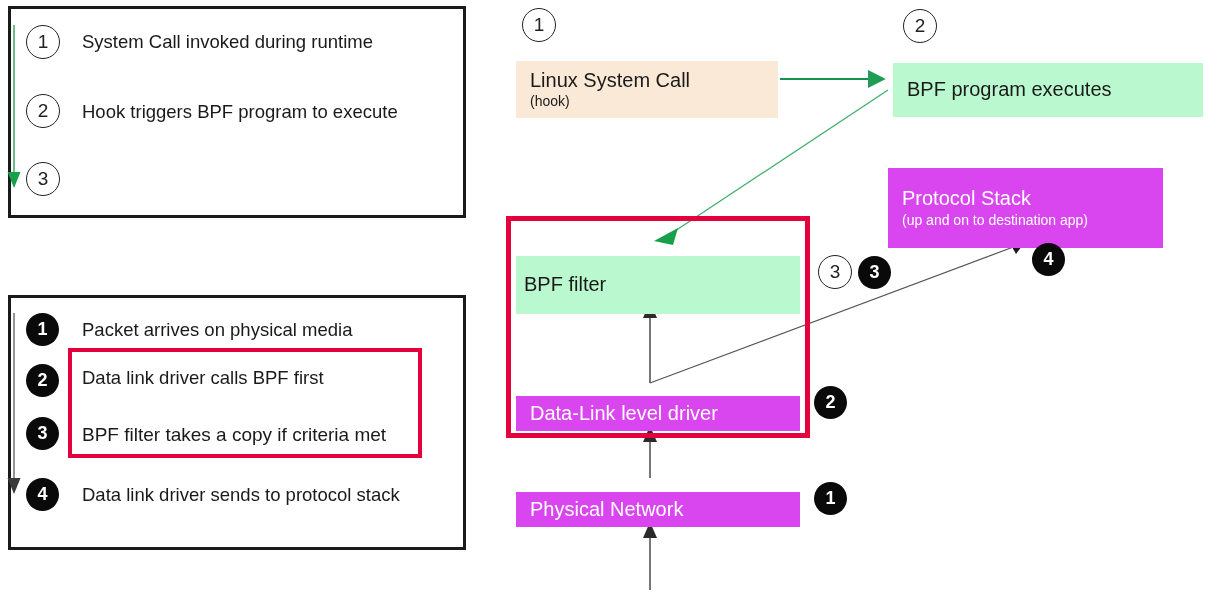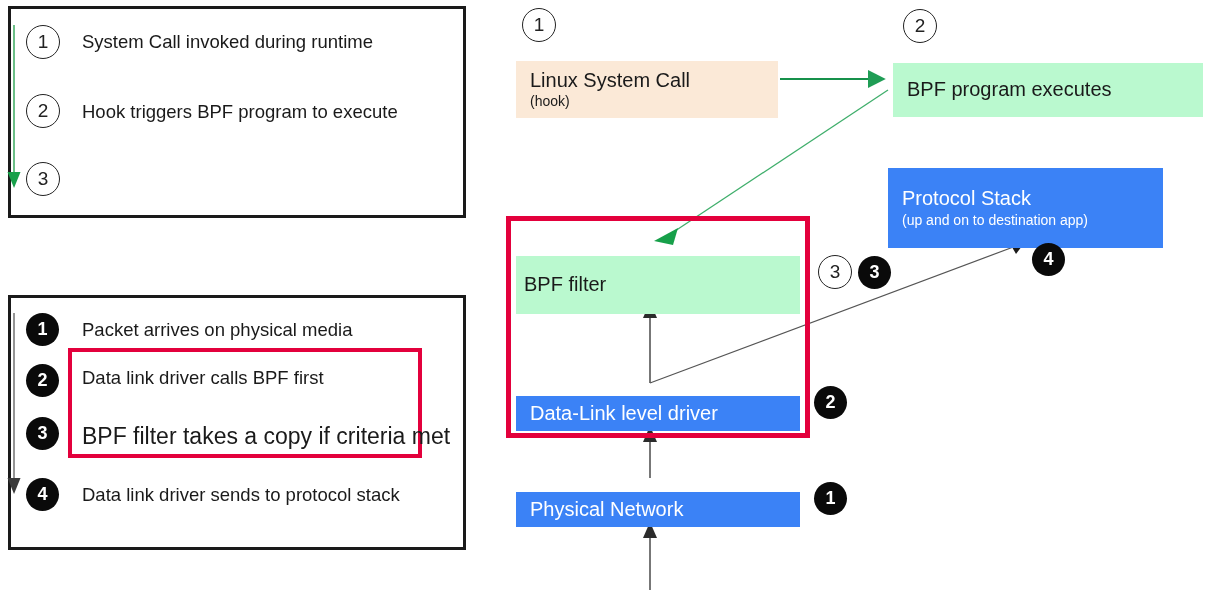--- a/index.html
+++ b/index.html
@@ -62,21 +62,21 @@
     font-family: "Liberation Sans", sans-serif;
   }
 
   .step-text {
     position: absolute;
     font-size: 18.5px;
     color: #1a1a1a;
     white-space: nowrap;
     line-height: 1;
   }
-  .step-text.small { font-size: 23px; }
+  .step-text.small { font-size: 19px; }
 
   
   #left-red-box {
     position: absolute;
     box-sizing: border-box;
     left: 68px; top: 348px;
     width: 354px; height: 110px;
     border: 4px solid #e3003c;
     background: transparent;
   }
@@ -89,21 +89,21 @@
     flex-direction: column;
     justify-content: center;
     padding-left: 14px;
     margin-top: 11px;
   }
   .dbox .t1 { font-size: 20px; line-height: 1.18; }
   .dbox .t2 { font-size: 14px; line-height: 1.3; }
 
   .fill-peach { background: #fbe9d7; color: #1a1a1a; }
   .fill-green { background: #baf9cf; color: #1a1a1a; }
-  .fill-blue  { background: #3b82f6; color: #ffffff; }
+  .fill-blue  { background: #d946ef; color: #ffffff; }
 
   #box-syscall  { left: 516px; top: 50px;  width: 262px; height: 57px; }
   #box-bpfprog  { left: 893px; top: 52px;  width: 310px; height: 54px; }
   #box-protocol { left: 888px; top: 157px; width: 275px; height: 80px; }
   #box-bpffilter{ left: 516px; top: 245px; width: 284px; height: 58px; padding-left: 8px; }
   #box-datalink { left: 516px; top: 385px; width: 284px; height: 35px; }
   #box-physical { left: 516px; top: 481px; width: 284px; height: 35px; }
 
   
   #right-red-box {

